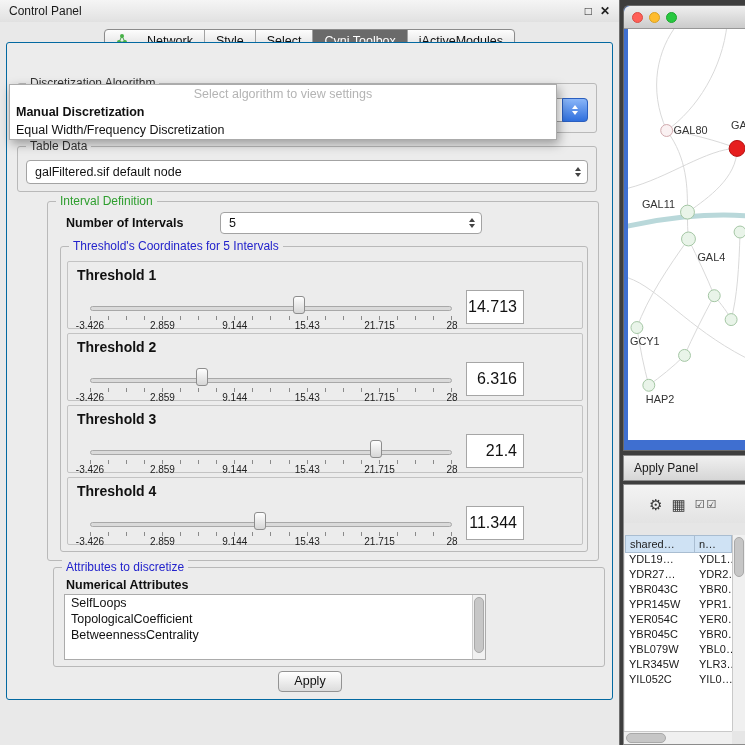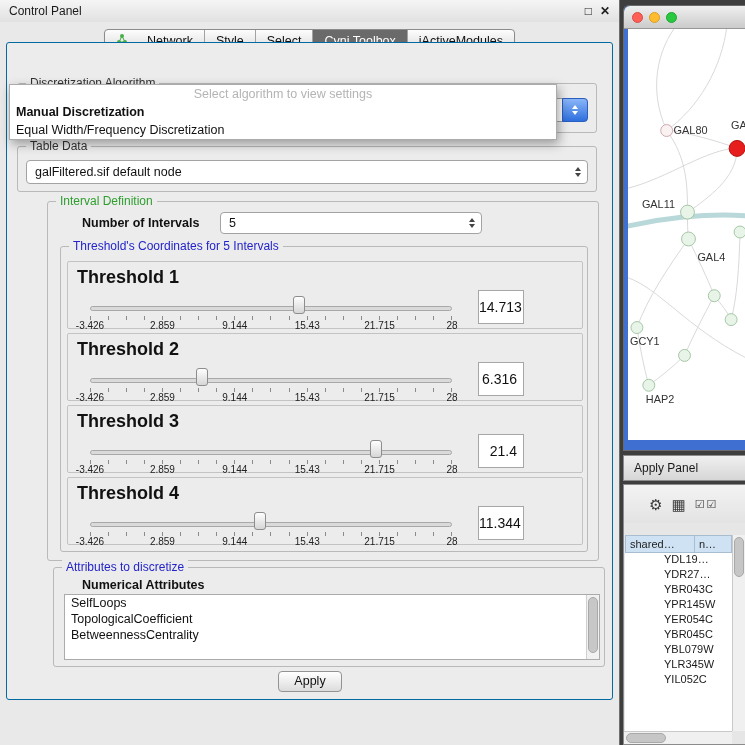--- a/index.html
+++ b/index.html
@@ -34,33 +34,33 @@
   .tri-down{width:0;height:0;border-left:3.5px solid transparent;border-right:3.5px solid transparent;border-top:4px solid #444;}
   .blue-cap{position:absolute;right:-1px;top:-1px;bottom:-1px;width:26px;background:linear-gradient(#8ab6f8,#2f6fdd);border:1px solid #2a5fc0;border-radius:0 4px 4px 0;display:flex;flex-direction:column;align-items:center;justify-content:center;gap:2px;}
   .blue-cap .tri-up{border-bottom-color:#fff;}
   .blue-cap .tri-down{border-top-color:#fff;}
 
   #algo-popup{position:absolute;left:2px;top:41px;width:548px;height:56px;background:#fff;border:1px solid #ababab;box-shadow:2px 4px 10px rgba(0,0,0,.35);z-index:40;}
   .popup-row{height:18px;line-height:18px;font-size:12.5px;padding:0 6px;color:#111;white-space:nowrap;overflow:hidden;}
   .popup-row.placeholder{text-align:center;color:#b4b4b4;}
   .popup-row.bold{font-weight:bold;}
 
-  .bold-label{position:absolute;font-size:12.5px;font-weight:bold;color:#111;white-space:nowrap;margin-left:16px;}
+  .bold-label{position:absolute;font-size:12.5px;font-weight:bold;color:#111;white-space:nowrap;}
 
   .th-panel{position:absolute;left:6px;width:516px;height:68px;border:1px solid #c3c3c3;border-radius:2px;}
-  .th-label{position:absolute;left:9px;top:5px;font-size:18px;font-weight:bold;color:#111;}
+  .th-label{position:absolute;left:9px;top:5px;font-size:14px;font-weight:bold;color:#111;}
   .slider{position:absolute;left:22px;top:32px;width:362px;height:20px;}
   .groove{position:absolute;left:0;right:0;top:12px;height:5px;background:#dadada;border:1px solid #a8a8a8;border-radius:3px;}
   .thumb{position:absolute;top:2px;width:12px;height:18px;background:linear-gradient(#fefefe,#d6d6d6);border:1px solid #8d8d8d;border-radius:3px;transform:translateX(-50%);}
   .ticks{position:absolute;left:22px;top:54px;width:362px;height:4px;background:repeating-linear-gradient(to right,#8a8a8a 0,#8a8a8a 1px,transparent 1px,transparent 18.05px);}
   .scale{position:absolute;left:22px;top:58px;width:362px;height:11px;font-size:10px;color:#222;}
   .scale span{position:absolute;transform:translateX(-50%);white-space:nowrap;}
-  .th-value{position:absolute;right:58px;top:28px;width:46px;height:34px;background:#fff;border:1px solid #a6a6a6;font-size:14px;color:#111;text-align:right;line-height:32px;padding-right:6px;}
-
-  .attr-list{position:absolute;left:10px;top:26px;width:536px;height:66px;background:#fff;border:1px solid #ababab;overflow:hidden;}
+  .th-value{position:absolute;right:58px;top:28px;width:58px;height:34px;background:#fff;border:1px solid #a6a6a6;font-size:16px;color:#111;text-align:right;line-height:32px;padding-right:6px;}
+
+  .attr-list{position:absolute;left:10px;top:26px;width:422px;height:66px;background:#fff;border:1px solid #ababab;overflow:hidden;}
   .attr-item{font-size:12.5px;line-height:16px;padding-left:6px;color:#111;white-space:nowrap;}
   .vscroll{position:absolute;right:0;top:0;bottom:0;width:13px;background:#f1f1f1;border-left:1px solid #cfcfcf;}
   .vthumb{position:absolute;left:1px;right:1px;top:2px;height:56px;background:#c7c7c7;border:1px solid #a9a9a9;border-radius:6px;}
 
   #apply-btn{position:absolute;left:271px;top:628px;width:64px;height:21px;border:1px solid #939393;border-radius:4px;background:linear-gradient(#ffffff,#dcdcdc);font-size:12.5px;text-align:center;line-height:19px;color:#111;}
 
   .bottom-tabs-row{position:absolute;left:0;top:702px;width:620px;display:flex;justify-content:center;}
 
   
   #net-window{position:absolute;left:623px;top:5px;width:122px;height:446px;border:1px solid #6a6a6a;border-right:none;border-radius:6px 0 0 0;background:#3f6fd0;overflow:hidden;}
@@ -76,21 +76,21 @@
   
   #table-panel-bar{position:absolute;left:623px;top:455px;width:122px;height:26px;background:linear-gradient(#f0f0f0,#d6d6d6);border:1px solid #8b8b8b;border-right:none;display:flex;align-items:center;padding-left:10px;font-size:12px;color:#1a1a1a;}
   #table-window{position:absolute;left:623px;top:484px;width:122px;height:261px;background:#e6e6e6;border:1px solid #8b8b8b;border-right:none;}
   .tbl-toolbar{position:absolute;left:0;top:0;right:0;height:38px;display:flex;align-items:center;gap:9px;padding-left:25px;background:linear-gradient(#f3f3f3,#e3e3e3);}
   .tb-icon{color:#3a3a3a;font-size:15px;line-height:15px;}
   .tb-icon.small{font-size:11px;line-height:11px;}
   .tbl-header{position:absolute;left:1px;top:50px;right:13px;height:18px;display:flex;}
   .th-cell{background:#cfe2f4;border:1px solid #a9bdd1;border-left:none;font-size:11px;color:#222;padding:2px 0 0 4px;overflow:hidden;white-space:nowrap;}
   .th-cell.c1{width:70px;border-left:1px solid #a9bdd1;}
   .th-cell.c2{flex:1;}
-  .tbl-body{position:absolute;left:1px;top:68px;right:13px;bottom:13px;background:#fff;overflow:hidden;padding-left:35px;}
+  .tbl-body{position:absolute;left:1px;top:68px;right:13px;bottom:13px;background:#fff;overflow:hidden;}
   .tbl-row{display:flex;height:15px;}
   .td1{width:70px;padding-left:4px;font-size:11px;color:#1a1a1a;white-space:nowrap;overflow:hidden;}
   .td2{flex:1;padding-left:4px;font-size:11px;color:#1a1a1a;white-space:nowrap;overflow:hidden;}
   .tbl-vscroll{position:absolute;right:0;top:50px;bottom:13px;width:13px;background:#f0f0f0;border-left:1px solid #c9c9c9;}
   .tbl-vthumb{position:absolute;left:1px;right:1px;top:2px;height:40px;background:#c6c6c6;border:1px solid #a9a9a9;border-radius:6px;}
   .tbl-hscroll{position:absolute;left:0;right:13px;bottom:0;height:13px;background:#f0f0f0;border-top:1px solid #c9c9c9;}
   .tbl-hthumb{position:absolute;top:1px;bottom:1px;left:2px;width:40px;background:#c6c6c6;border:1px solid #a9a9a9;border-radius:6px;}
 </style>
 </head>
 <body>

